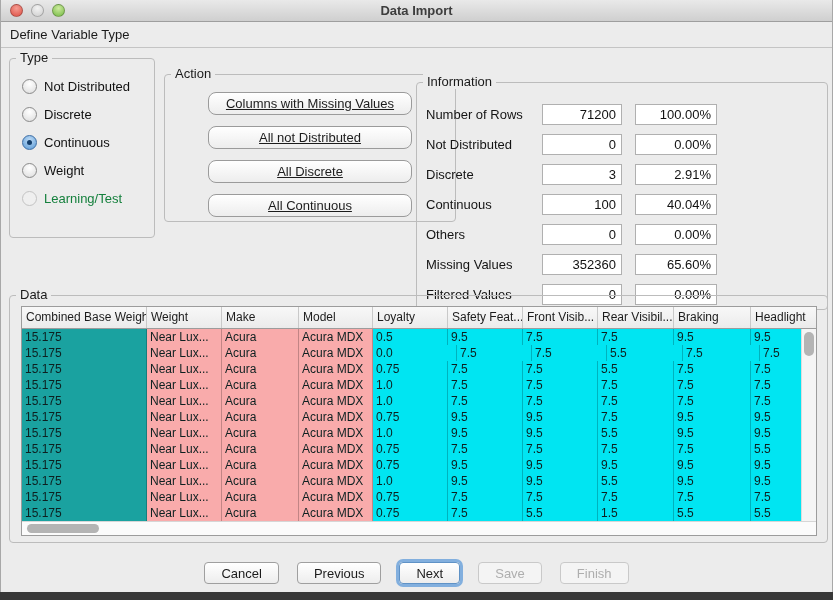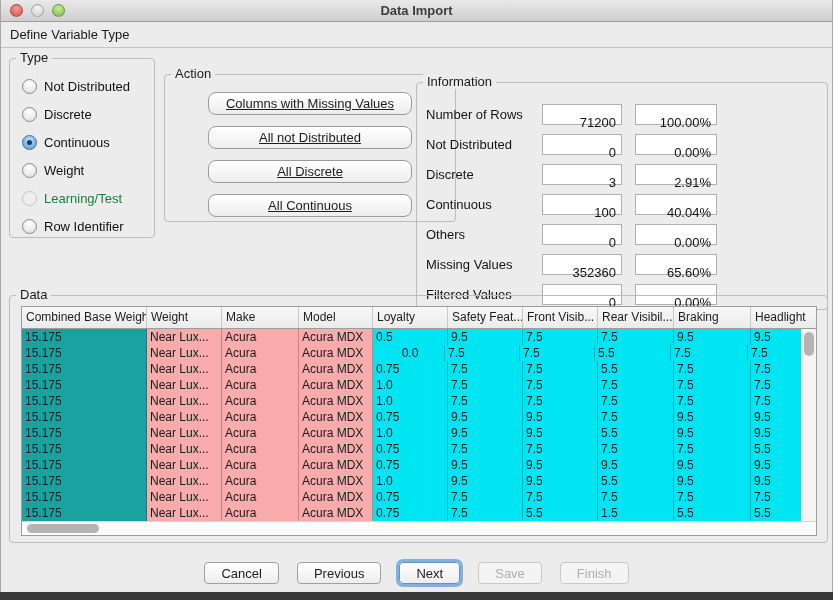--- a/index.html
+++ b/index.html
@@ -43,21 +43,21 @@
   
   #action-buttons { padding-top:17px; display:flex; flex-direction:column; align-items:center; gap:11px; }
   .action-btn { width:204px; height:23px; font-family:inherit; font-size:13px; color:#1c1c1c;
                 background:linear-gradient(#ffffff,#ededed); border:1px solid #9b9b9b; border-radius:8px; cursor:default;text-decoration:underline; }
 
   
   #info-rows { padding:16px 0 0 9px; }
   .info-row { height:30px; display:flex; align-items:center; }
   .info-label { width:108px; font-size:13px; color:#141414; }
   .info-box { height:21px; line-height:19px; background:#fff; border:1px solid #b0b0b0; font-size:13px; color:#111;
-              text-align:right; padding:8px 5px; }
+              text-align:right; padding:0 5px; }
   .info-box.value { width:80px; margin-left:8px; }
   .info-box.percent { width:82px; margin-left:13px; }
 
   
   .table { position:absolute; left:11px; top:10px; width:796px; height:230px; border:1px solid #9c9c9c; background:#fff; }
   .thead { display:flex; height:22px; background:linear-gradient(#f8f8f8,#ebebeb); border-bottom:1px solid #9c9c9c; overflow:hidden; }
   .th { font-size:12px; line-height:21px; padding-left:4px; border-right:1px solid #c9c9c9; color:#1c1c1c;
         white-space:nowrap; overflow:hidden; flex-shrink:0; }
   .tbody { position:relative; height:192px; overflow:hidden; }
   .tr { display:flex; height:16px; }
@@ -111,24 +111,20 @@
             <div class="radio selected" style="width: 15px;"></div>
             <div class="radio-label">Continuous</div>
           </div>
           <div class="radio-row">
             <div class="radio" style="width: 15px;"></div>
             <div class="radio-label">Weight</div>
           </div>
           <div class="radio-row disabled">
             <div class="radio disabled" style="width: 15px;"></div>
             <div class="radio-label">Learning/Test</div>
-          </div>
-          <div class="radio-row">
-            <div class="radio" style="width: 15px;"></div>
-            <div class="radio-label">Row Identifier</div>
           </div>
         </div>
     </div>
 
     <div class="group-box" id="action-group">
       <span class="group-title">Action</span>
       <div id="action-buttons">
           <button class="action-btn">Columns with Missing Values</button>
           <button class="action-btn">All not Distributed</button>
           <button class="action-btn">All Discrete</button>
@@ -204,21 +200,21 @@
                 <div class="td" style="width: 75px; background: rgb(0, 229, 242);">7.5</div>
                 <div class="td" style="width: 76px; background: rgb(0, 229, 242);">7.5</div>
                 <div class="td" style="width: 77px; background: rgb(0, 229, 242);">9.5</div>
                 <div class="td" style="width: 65px; flex: 1 0 65px; background: rgb(0, 229, 242);">9.5</div>
               </div>
               <div class="tr">
                 <div class="td" style="width: 125px; background: rgb(26, 162, 160);">15.175</div>
                 <div class="td" style="width: 75px; background: rgb(249, 171, 171);">Near Lux...</div>
                 <div class="td" style="width: 77px; background: rgb(249, 171, 171);">Acura</div>
                 <div class="td" style="width: 74px; background: rgb(249, 171, 171);">Acura MDX</div>
-                <div class="td" style="width: 72px; background: rgb(0, 229, 242); text-align: center;">0.0</div>
+                <div class="td" style="width: 84px; background: rgb(0, 229, 242);">0.0</div>
                 <div class="td" style="width: 75px; background: rgb(0, 229, 242);">7.5</div>
                 <div class="td" style="width: 75px; background: rgb(0, 229, 242);">7.5</div>
                 <div class="td" style="width: 76px; background: rgb(0, 229, 242);">5.5</div>
                 <div class="td" style="width: 77px; background: rgb(0, 229, 242);">7.5</div>
                 <div class="td" style="width: 65px; flex: 1 0 65px; background: rgb(0, 229, 242);">7.5</div>
               </div>
               <div class="tr">
                 <div class="td" style="width: 125px; background: rgb(26, 162, 160);">15.175</div>
                 <div class="td" style="width: 75px; background: rgb(249, 171, 171);">Near Lux...</div>
                 <div class="td" style="width: 77px; background: rgb(249, 171, 171);">Acura</div>

